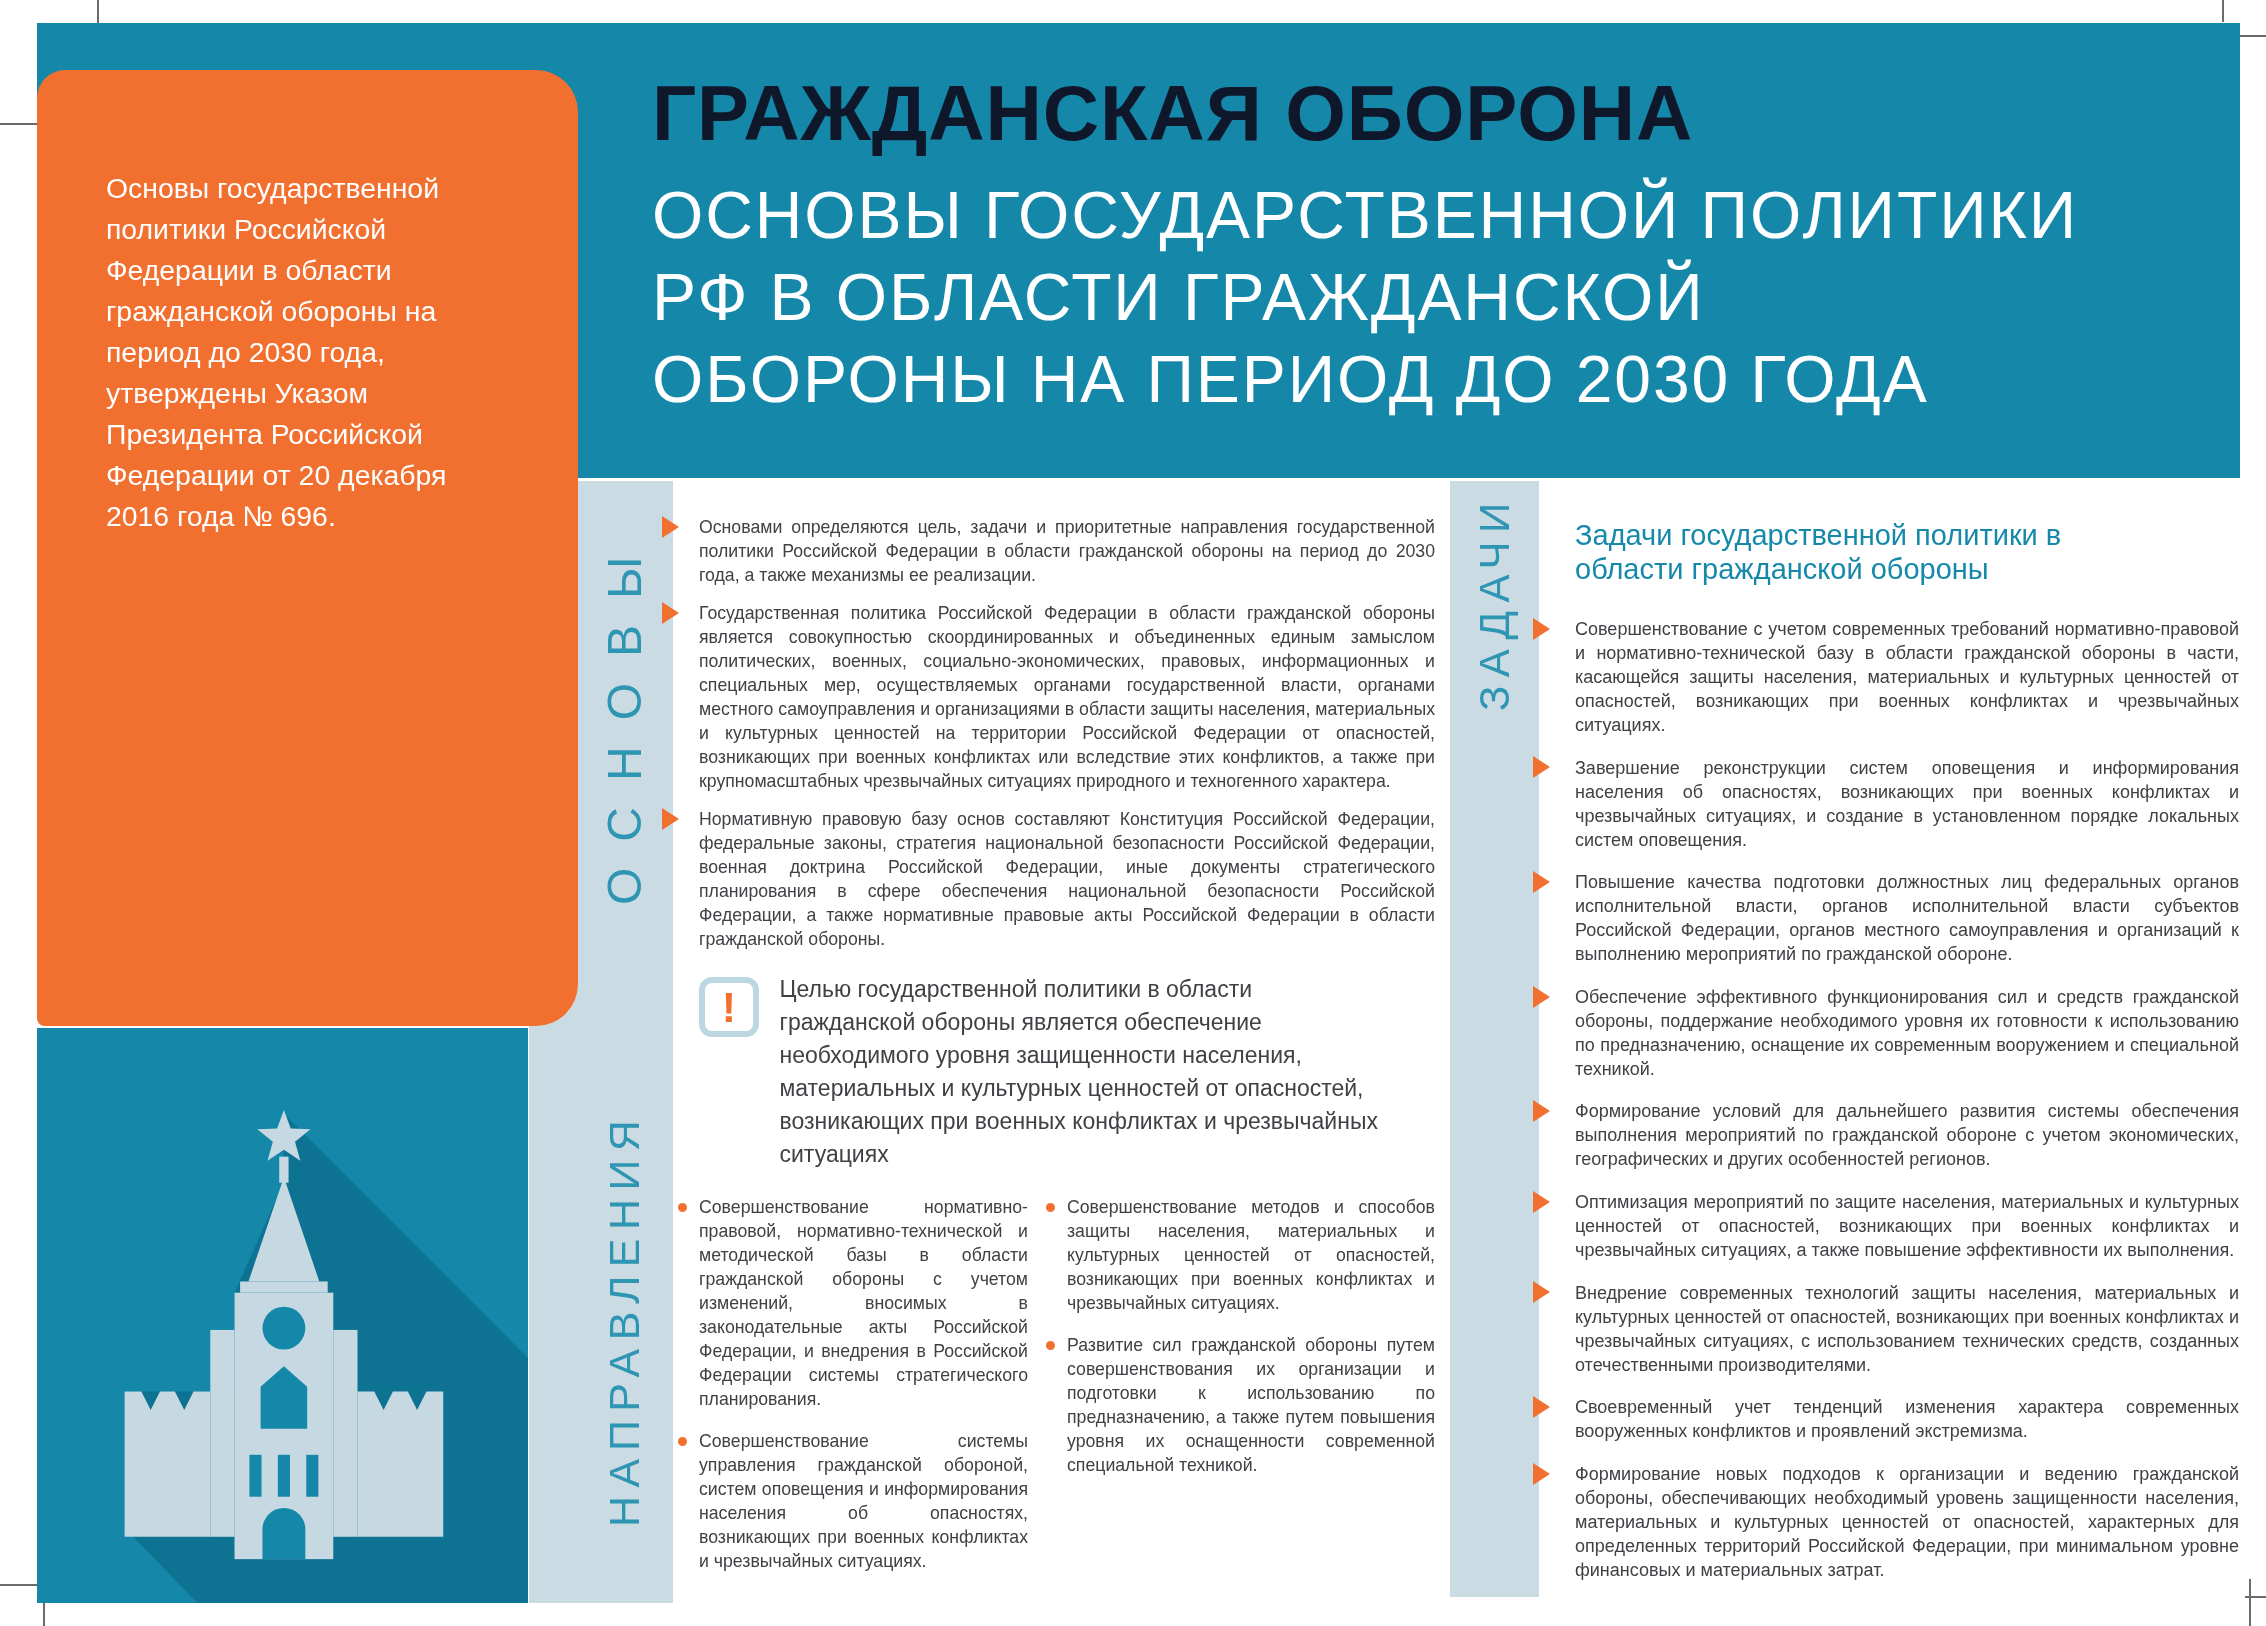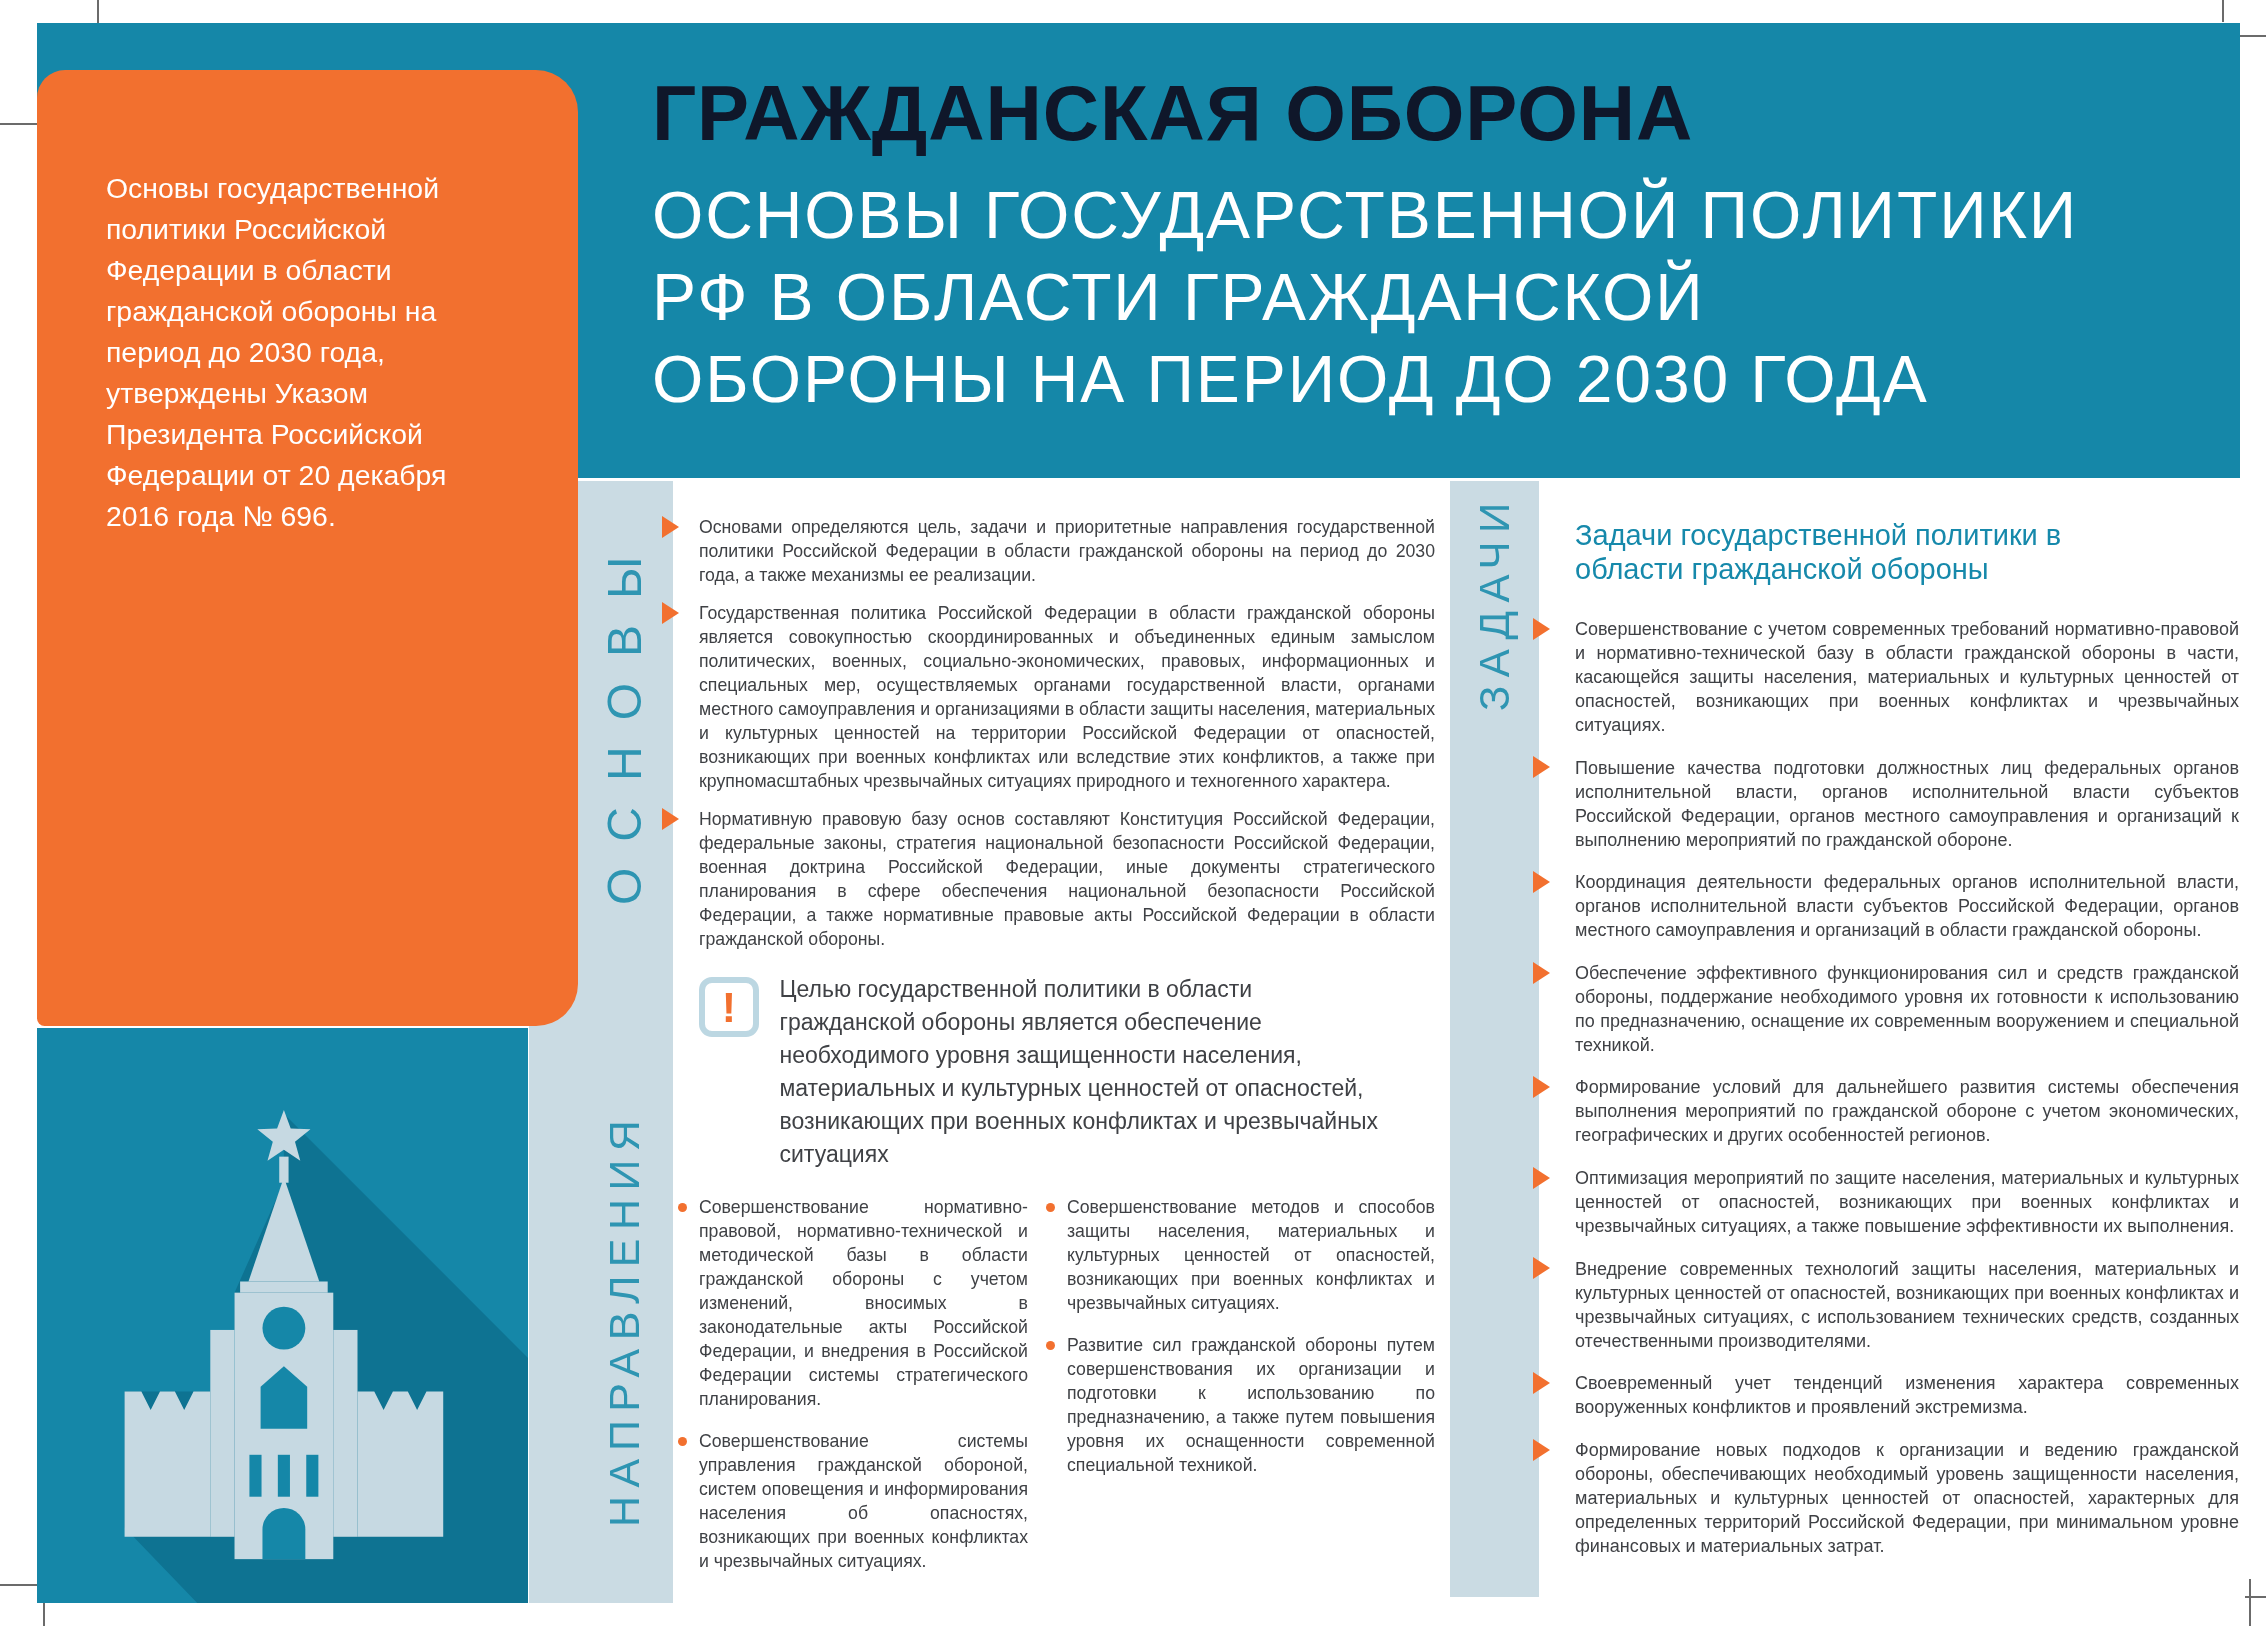--- a/index.html
+++ b/index.html
@@ -185,28 +185,28 @@
 
   <div class="right-col">
     <h2 class="zadachi-heading">Задачи государственной политики в области гражданской обороны</h2>
 
     <div class="tri-item">
       <span class="tri"></span>
       <p>Совершенствование с учетом современных требований нормативно-правовой и нормативно-технической базу в области гражданской обороны в части, касающейся защиты населения, материальных и культурных ценностей от опасностей, возникающих при военных конфликтах и чрезвычайных ситуациях.</p>
     </div>
     <div class="tri-item">
       <span class="tri"></span>
+      <p>Завершение реконструкции систем оповещения и информирования населения об опасностях, возникающих при военных конфликтах и чрезвычайных ситуациях, и создание в установленном порядке локальных систем оповещения.</p>
+    </div>
+    <div class="tri-item">
+      <span class="tri"></span>
       <p>Повышение качества подготовки должностных лиц федеральных органов исполнительной власти, органов исполнительной власти субъектов Российской Федерации, органов местного самоуправления и организаций к выполнению мероприятий по гражданской обороне.</p>
     </div>
     <div class="tri-item">
       <span class="tri"></span>
-      <p>Координация деятельности федеральных органов исполнительной власти, органов исполнительной власти субъектов Российской Федерации, органов местного самоуправления и организаций в области гражданской обороны.</p>
-    </div>
-    <div class="tri-item">
-      <span class="tri"></span>
       <p>Обеспечение эффективного функционирования сил и средств гражданской обороны, поддержание необходимого уровня их готовности к использованию по предназначению, оснащение их современным вооружением и специальной техникой.</p>
     </div>
     <div class="tri-item">
       <span class="tri"></span>
       <p>Формирование условий для дальнейшего развития системы обеспечения выполнения мероприятий по гражданской обороне с учетом экономических, географических и других особенностей регионов.</p>
     </div>
     <div class="tri-item">
       <span class="tri"></span>
       <p>Оптимизация мероприятий по защите населения, материальных и культурных ценностей от опасностей, возникающих при военных конфликтах и чрезвычайных ситуациях, а также повышение эффективности их выполнения.</p>
     </div>

